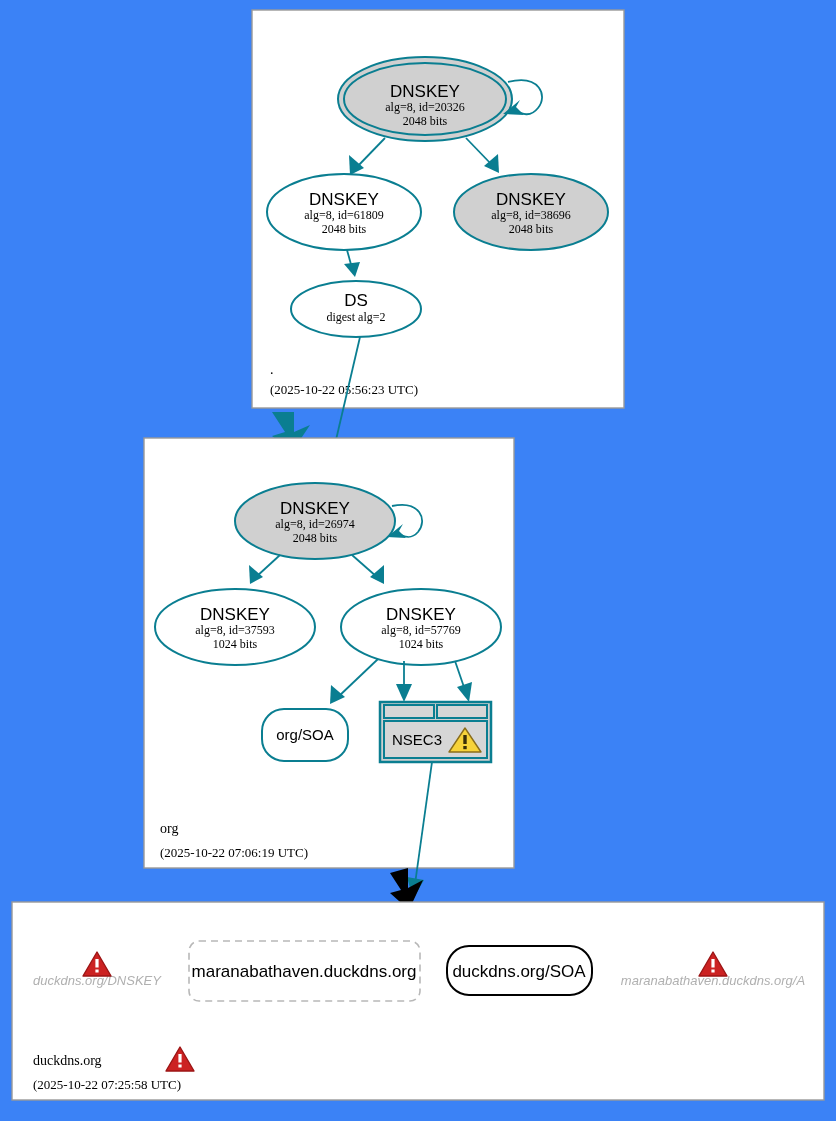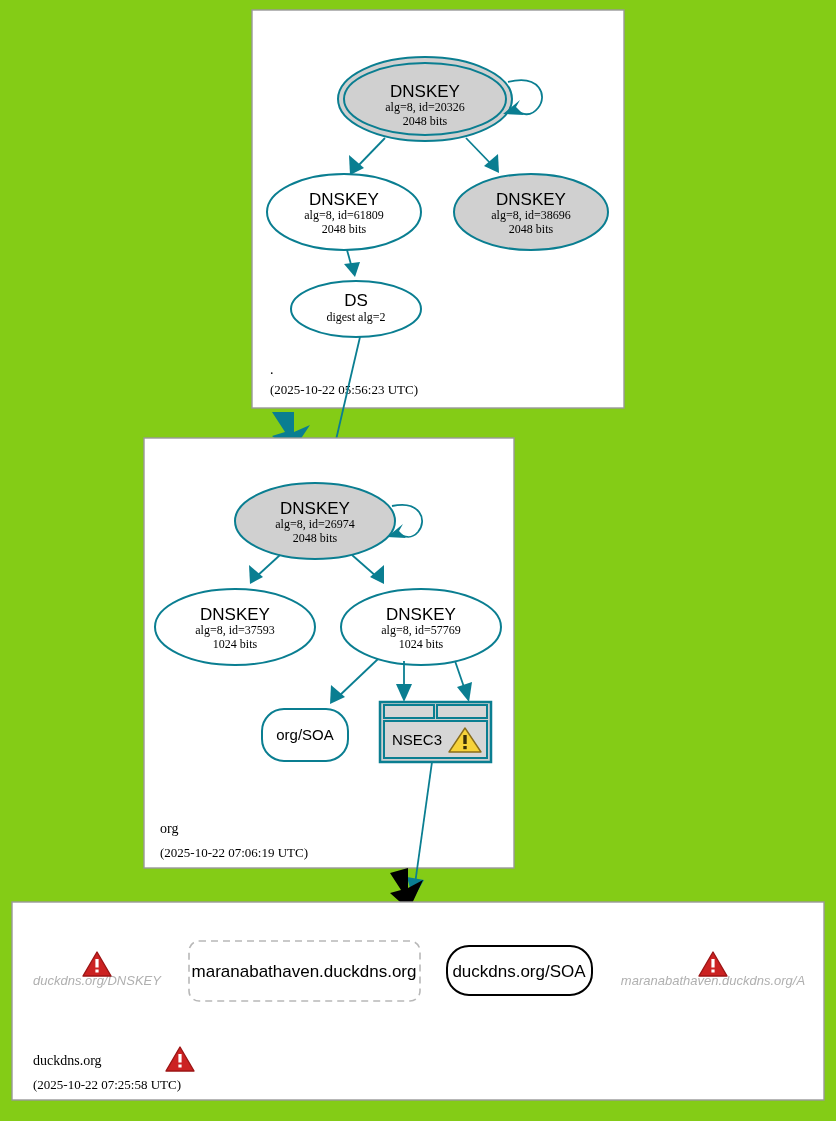--- a/index.html
+++ b/index.html
@@ -7,21 +7,21 @@
     padding: 0;
     background: #ffffff;
   }
   body {
     font-family: "Liberation Serif", "DejaVu Serif", serif;
   }
   #canvas {
     position: relative;
     width: 836px;
     height: 1121px;
-    background: #84cc16;
+    background: #3b82f6;
     overflow: hidden;
   }
   svg#graph {
     position: absolute;
     left: 0;
     top: 0;
     width: 836px;
     height: 1121px;
   }
   .cluster-box {

